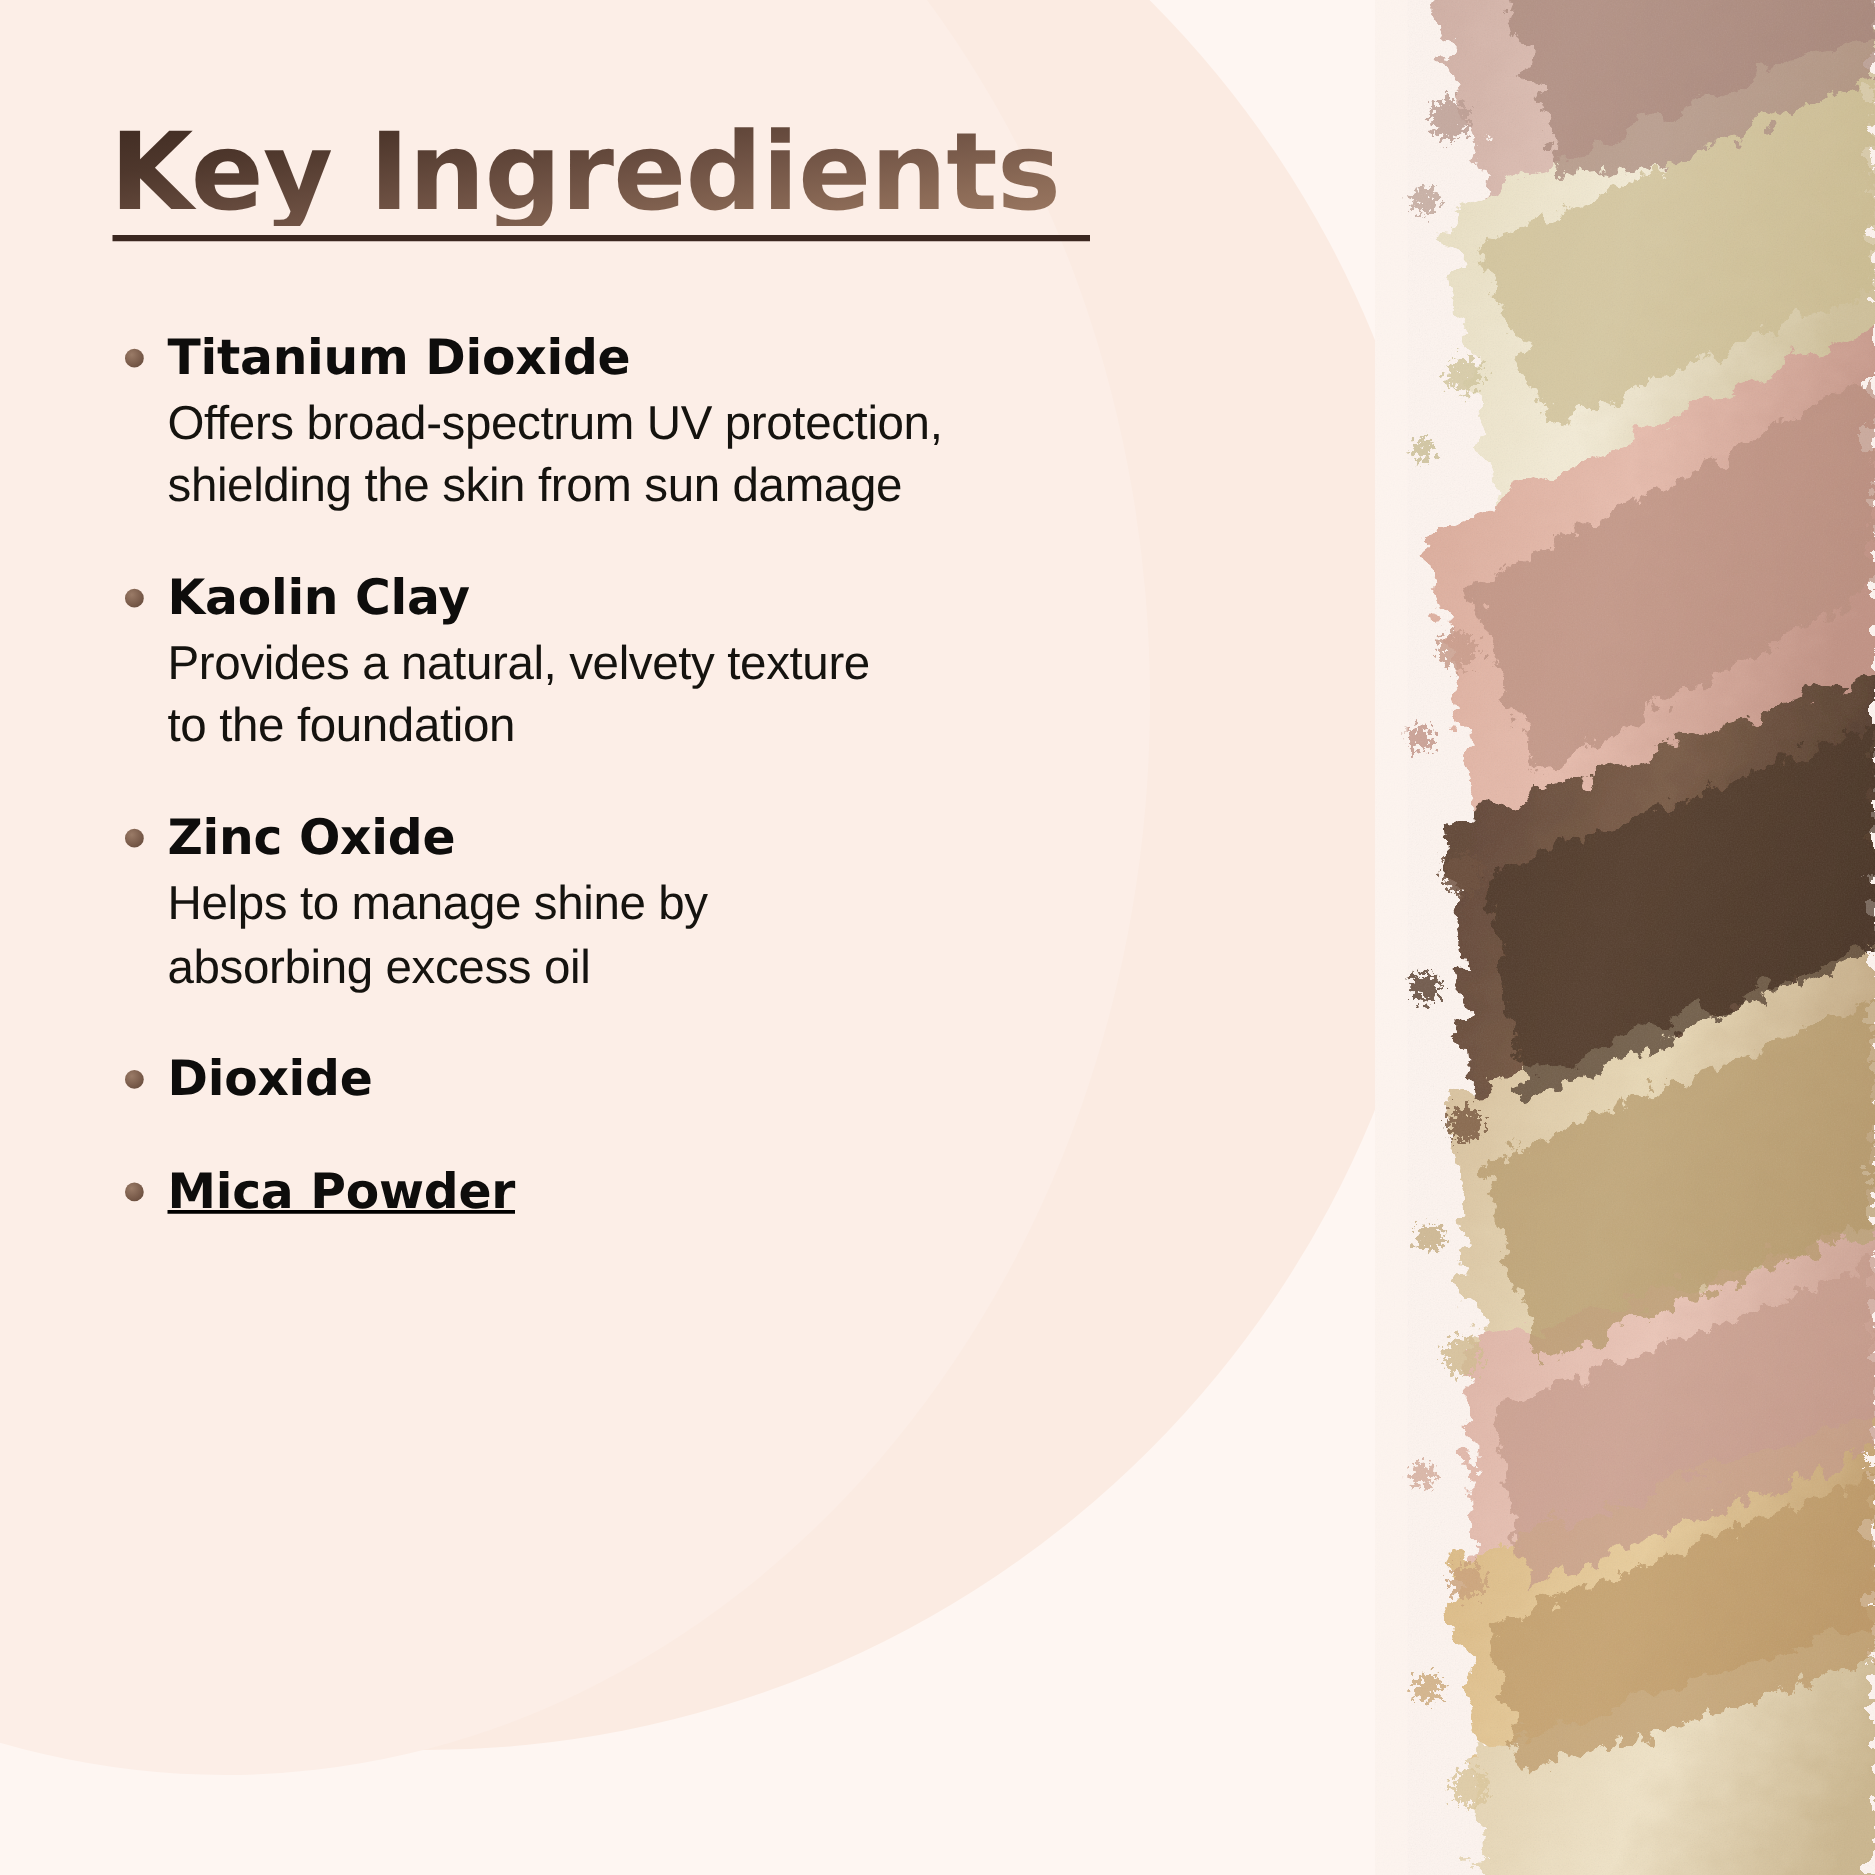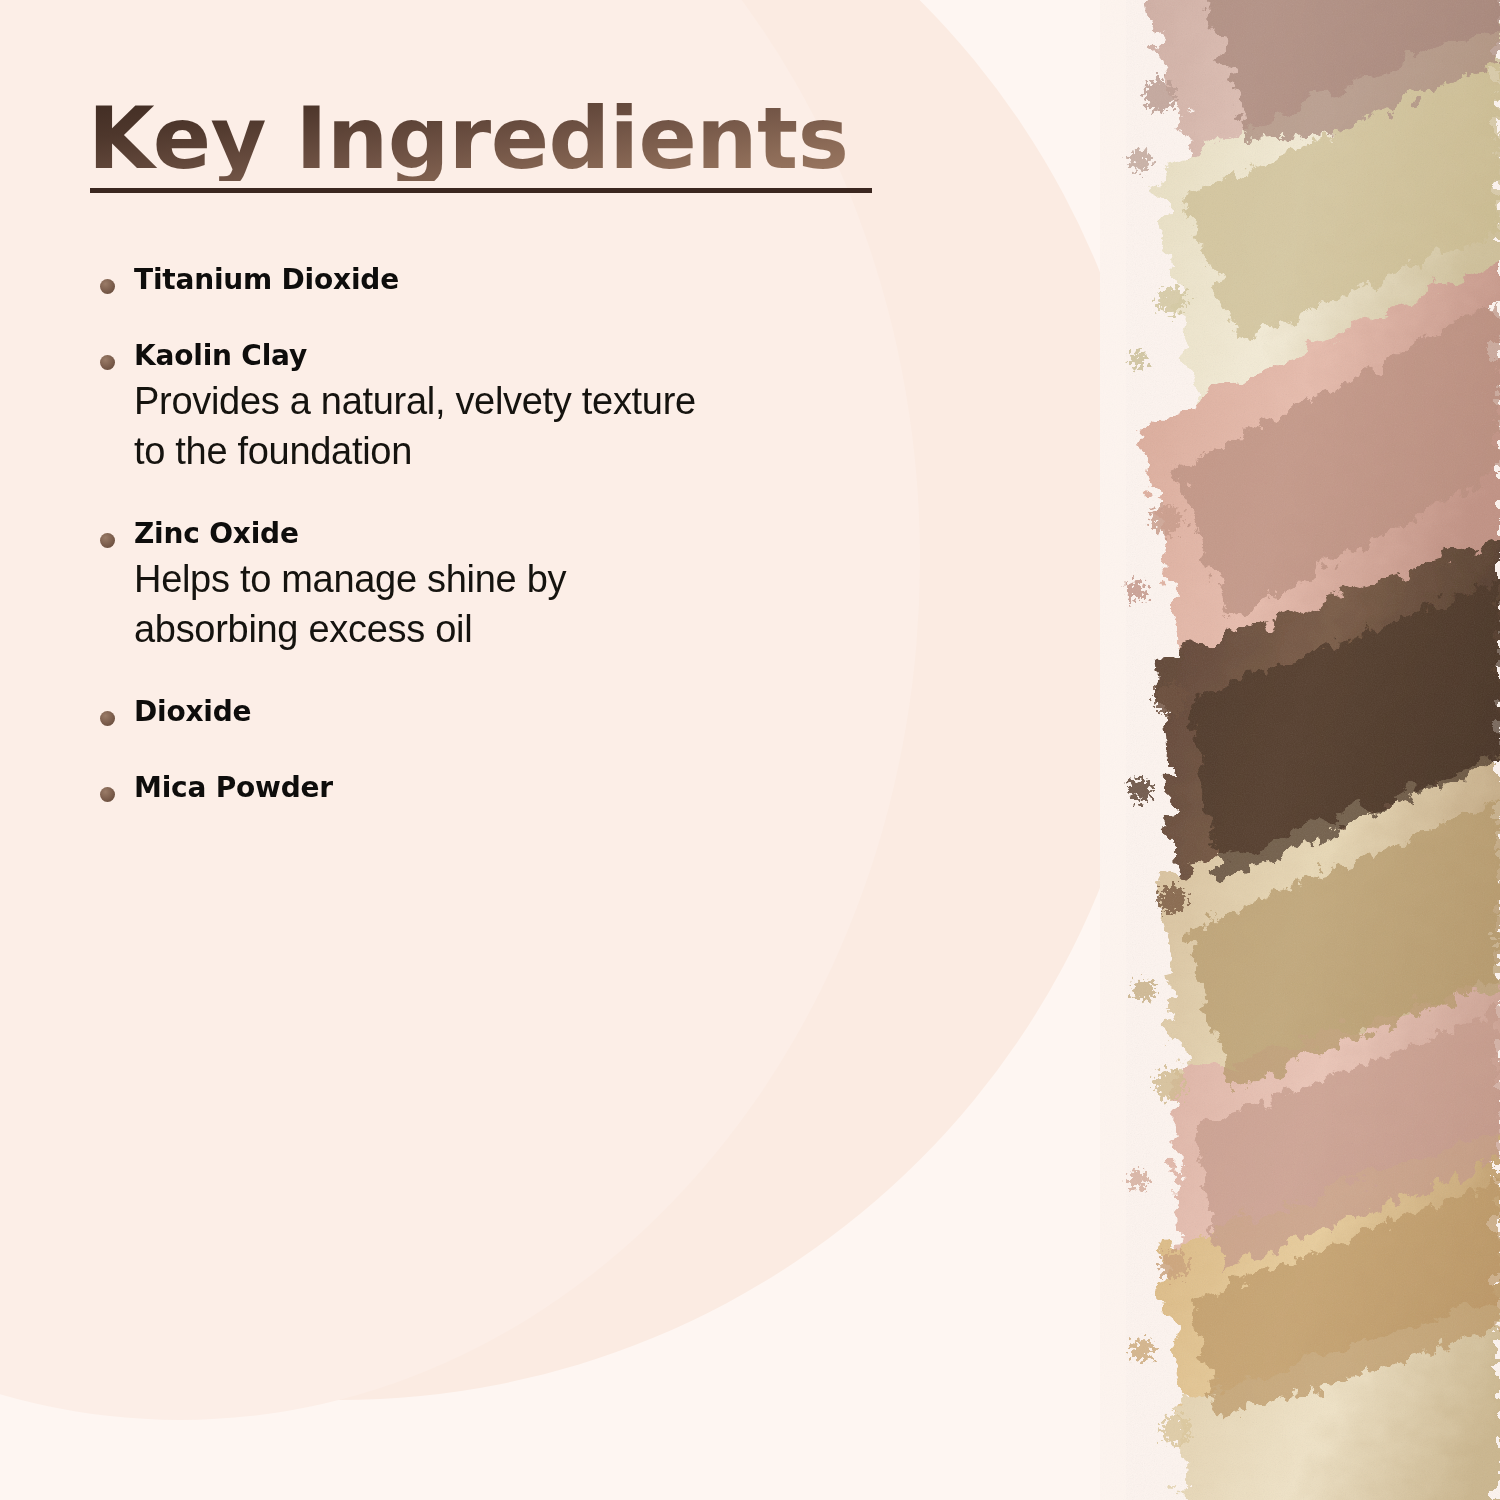--- a/index.html
+++ b/index.html
@@ -85,35 +85,35 @@
     position: absolute;
     left: 88px;
     top: 262px;
     width: 900px;
   }
   .item {
     position: relative;
     padding-left: 46px;
     margin-bottom: 40px;
   }
-  .item:last-child { margin-bottom: 0; }
+  .item:last-child { margin-bottom: 0; text-decoration: underline; }
 
   .dot {
     position: absolute;
     left: 12px;
     top: 17px;
     width: 15px;
     height: 15px;
     border-radius: 50%;
     background: radial-gradient(circle at 36% 32%, #9A7B67 0%, #7A5C4B 55%, #5E4436 100%);
   }
 
   .item-title {
     margin: 0;
-    font-size: 28px;
+    font-size: 39px;
     line-height: 1.28;
     font-weight: 700;
     color: #0E0D0C;
     font-family: "DejaVu Sans", sans-serif;
     letter-spacing: -0.2px;
   }
   .item-desc {
     margin: 2px 0 0 0;
     font-size: 38px;
     line-height: 1.32;
@@ -148,20 +148,22 @@
     <div class="title-wrap">
       <h1 class="title">Key Ingredients</h1>
     </div>
     <div class="title-underline"></div>
 
     <div class="list">
 
       <div class="item">
         <span class="dot"></span>
         <p class="item-title">Titanium Dioxide</p>
+        <p class="item-desc">Offers broad-spectrum UV protection,
+shielding the skin from sun damage</p>
       </div>
 
       <div class="item">
         <span class="dot"></span>
         <p class="item-title">Kaolin Clay</p>
         <p class="item-desc">Provides a natural, velvety texture
 to the foundation</p>
       </div>
 
       <div class="item">

